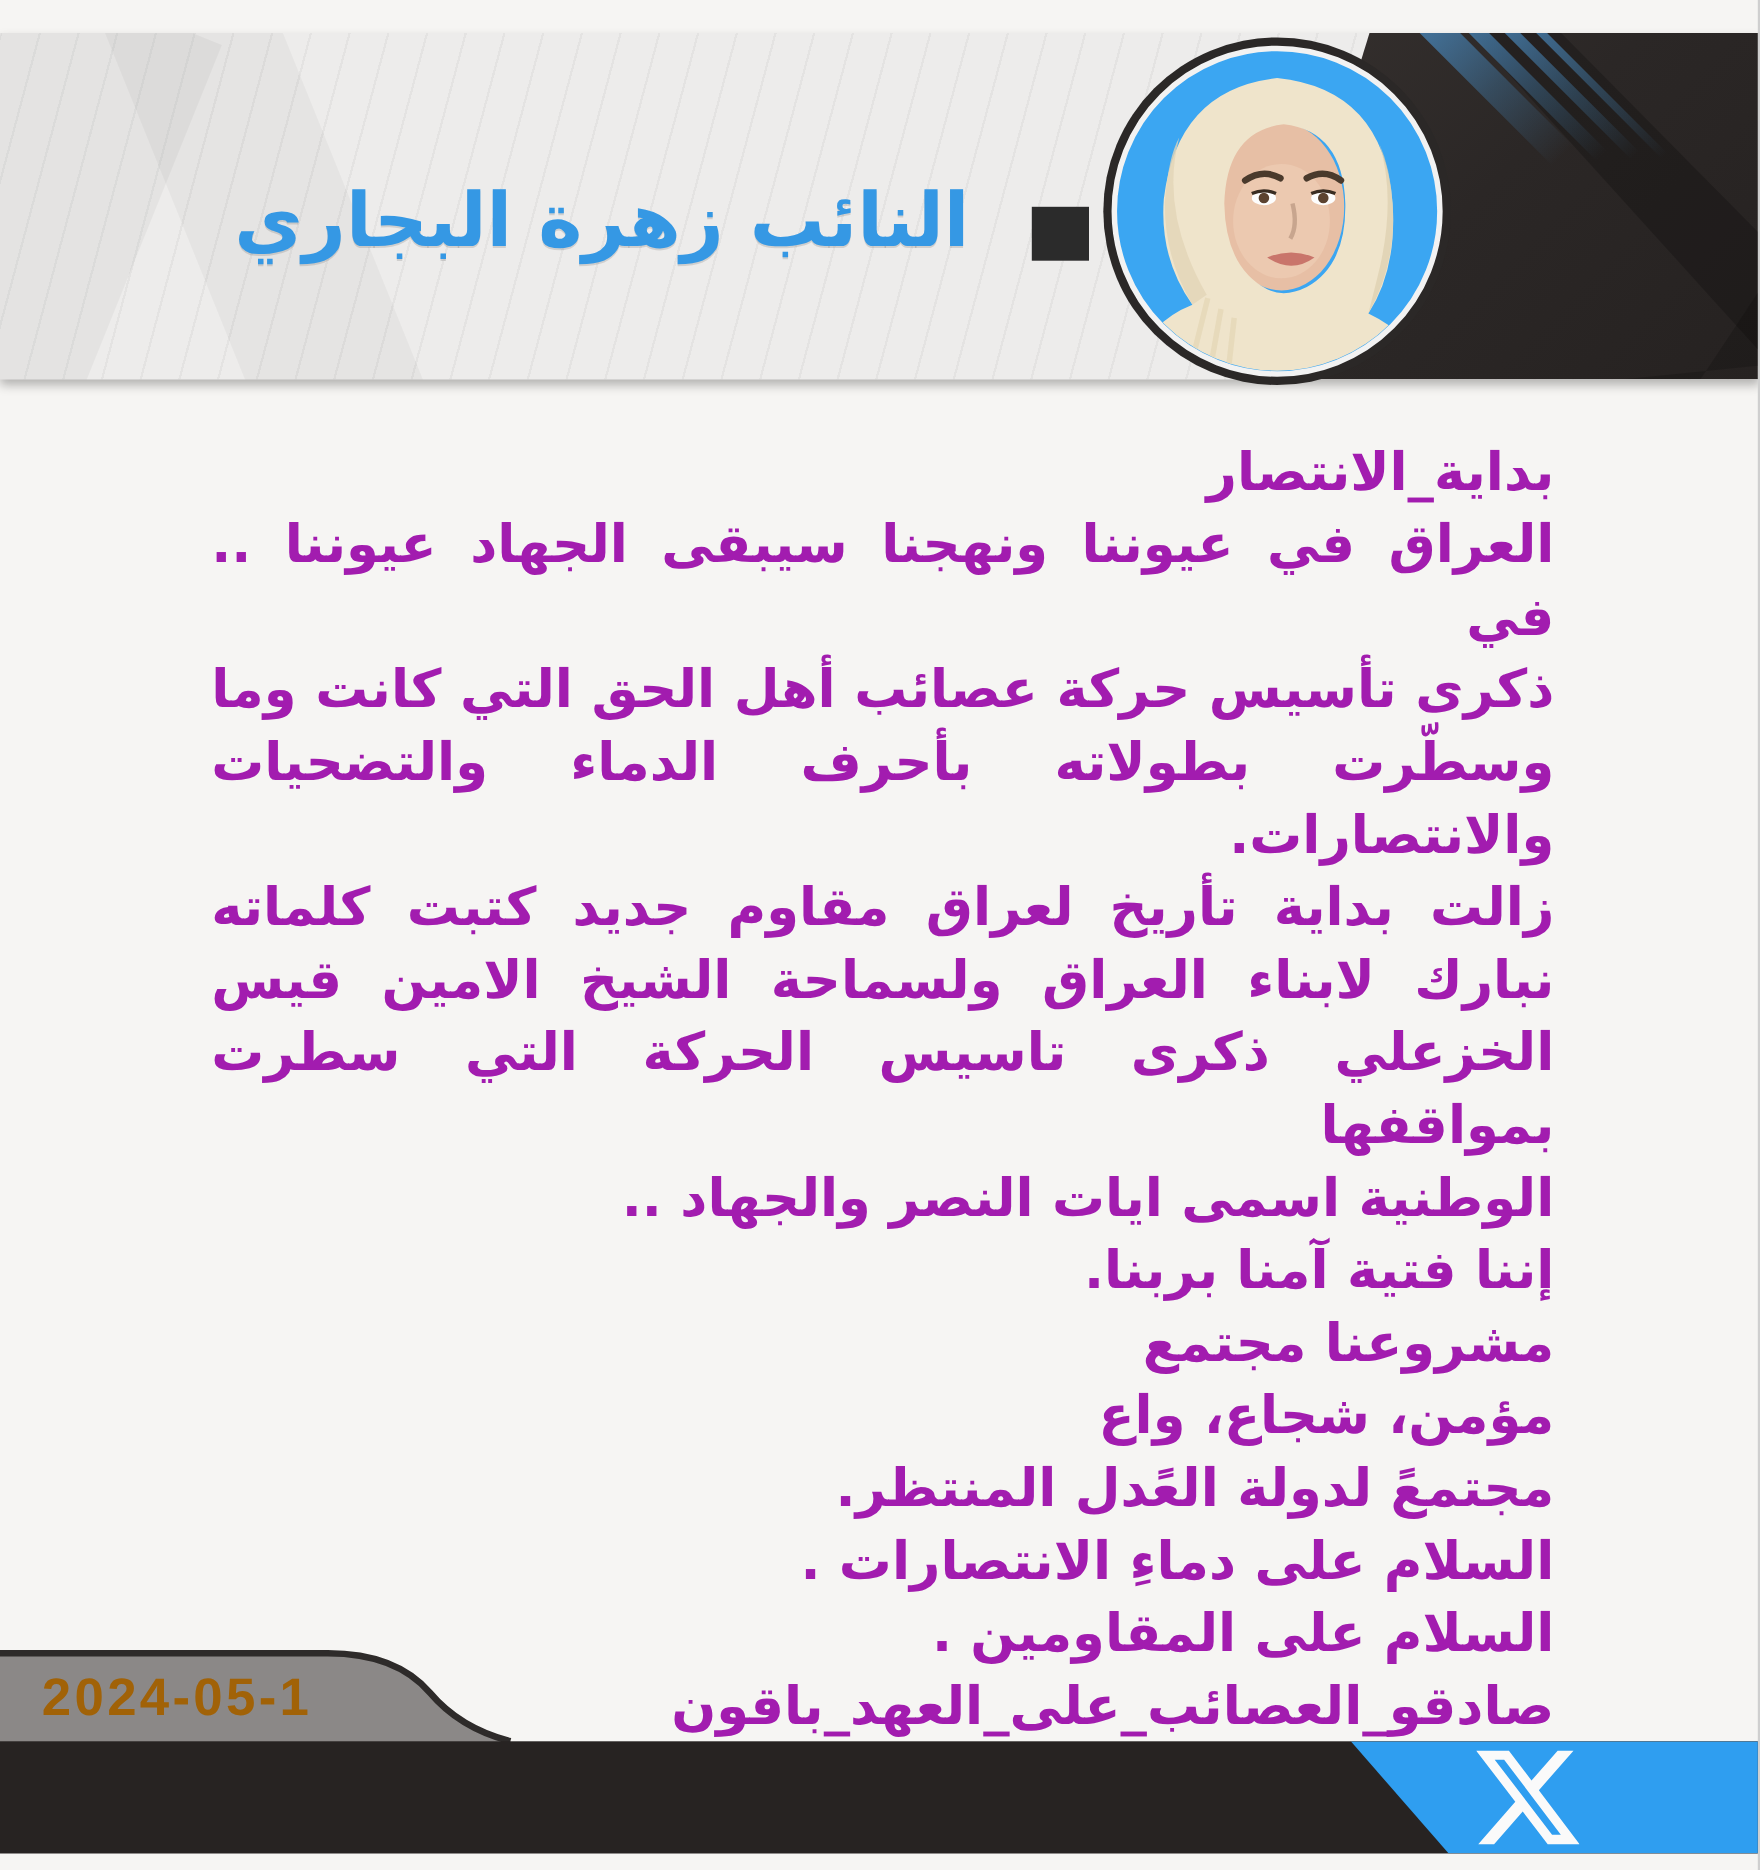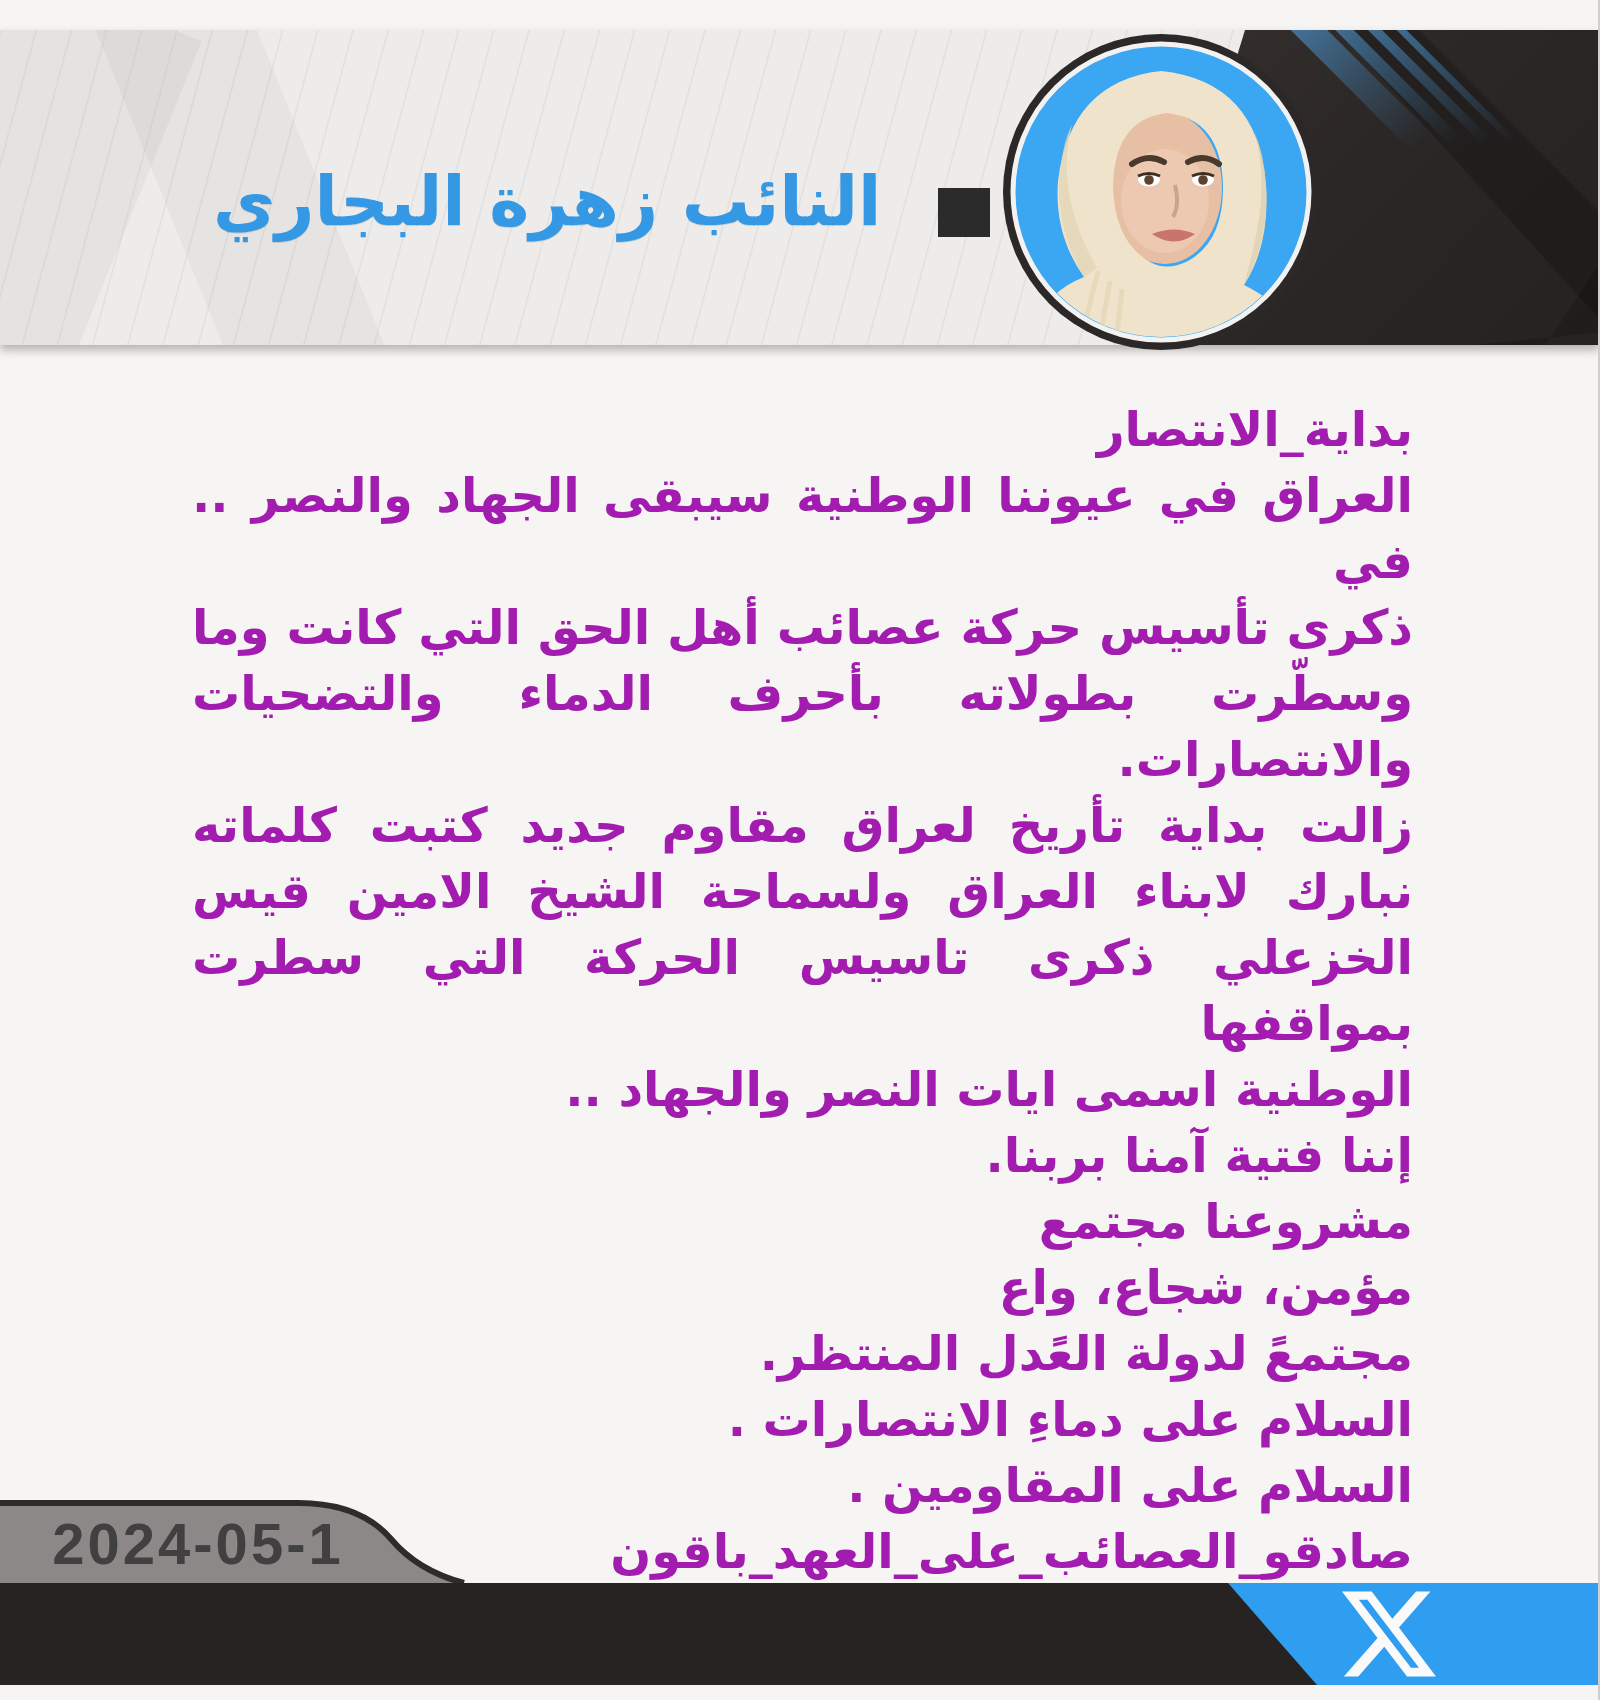--- a/index.html
+++ b/index.html
@@ -76,22 +76,22 @@
   .line{text-align:right;white-space:nowrap;}
   .line.j{
     white-space:normal;
     text-align:justify;text-align-last:justify;text-justify:inter-word;
   }
   
   .date-badge-svg{position:absolute;left:0;top:1497px;}
   .date-label{
     position:absolute;left:38px;top:1509px;width:320px;height:70px;
     font-family:"Liberation Sans","DejaVu Sans",sans-serif;
-    font-size:58px;font-weight:bold;color:#404040;letter-spacing:3px;
-    line-height:70px;text-align:center;
+    font-size:48px;font-weight:bold;color:#a16207;letter-spacing:3px;
+    line-height:70px;text-align:left;
   }
   
   .footer-bar{
     position:absolute;left:0;top:1583px;width:1600px;height:102px;
     background:#272322;
   }
   .footer-accent{
     position:absolute;left:1228px;top:0;width:372px;height:102px;
     background:#2f9ef0;
     clip-path:polygon(0 0,100% 0,100% 100%,89px 100%);
@@ -159,21 +159,21 @@
       </g>
     </svg>
   </div>
 
   <div class="name-square"></div>
 
   <div class="member-name">النائب زهرة البجاري</div>
 
   <div class="post-text">
     <div class="line">بداية_الانتصار</div>
-    <div class="line j">العراق في عيوننا الوطنية سيبقى الجهاد والنصر .. في</div>
+    <div class="line j">العراق في عيوننا ونهجنا سيبقى الجهاد عيوننا .. في</div>
     <div class="line j">ذكرى تأسيس حركة عصائب أهل الحق التي كانت وما</div>
     <div class="line j">وسطّرت بطولاته بأحرف الدماء والتضحيات والانتصارات.</div>
     <div class="line j">زالت بداية تأريخ لعراق مقاوم جديد كتبت كلماته</div>
     <div class="line j">نبارك لابناء العراق ولسماحة الشيخ الامين قيس</div>
     <div class="line j">الخزعلي ذكرى تاسيس الحركة التي سطرت بمواقفها</div>
     <div class="line">الوطنية اسمى ايات النصر والجهاد ..</div>
     <div class="line">إننا فتية آمنا بربنا.</div>
     <div class="line">مشروعنا مجتمع</div>
     <div class="line">مؤمن، شجاع، واع</div>
     <div class="line">مجتمعً لدولة العًدل المنتظر.</div>

